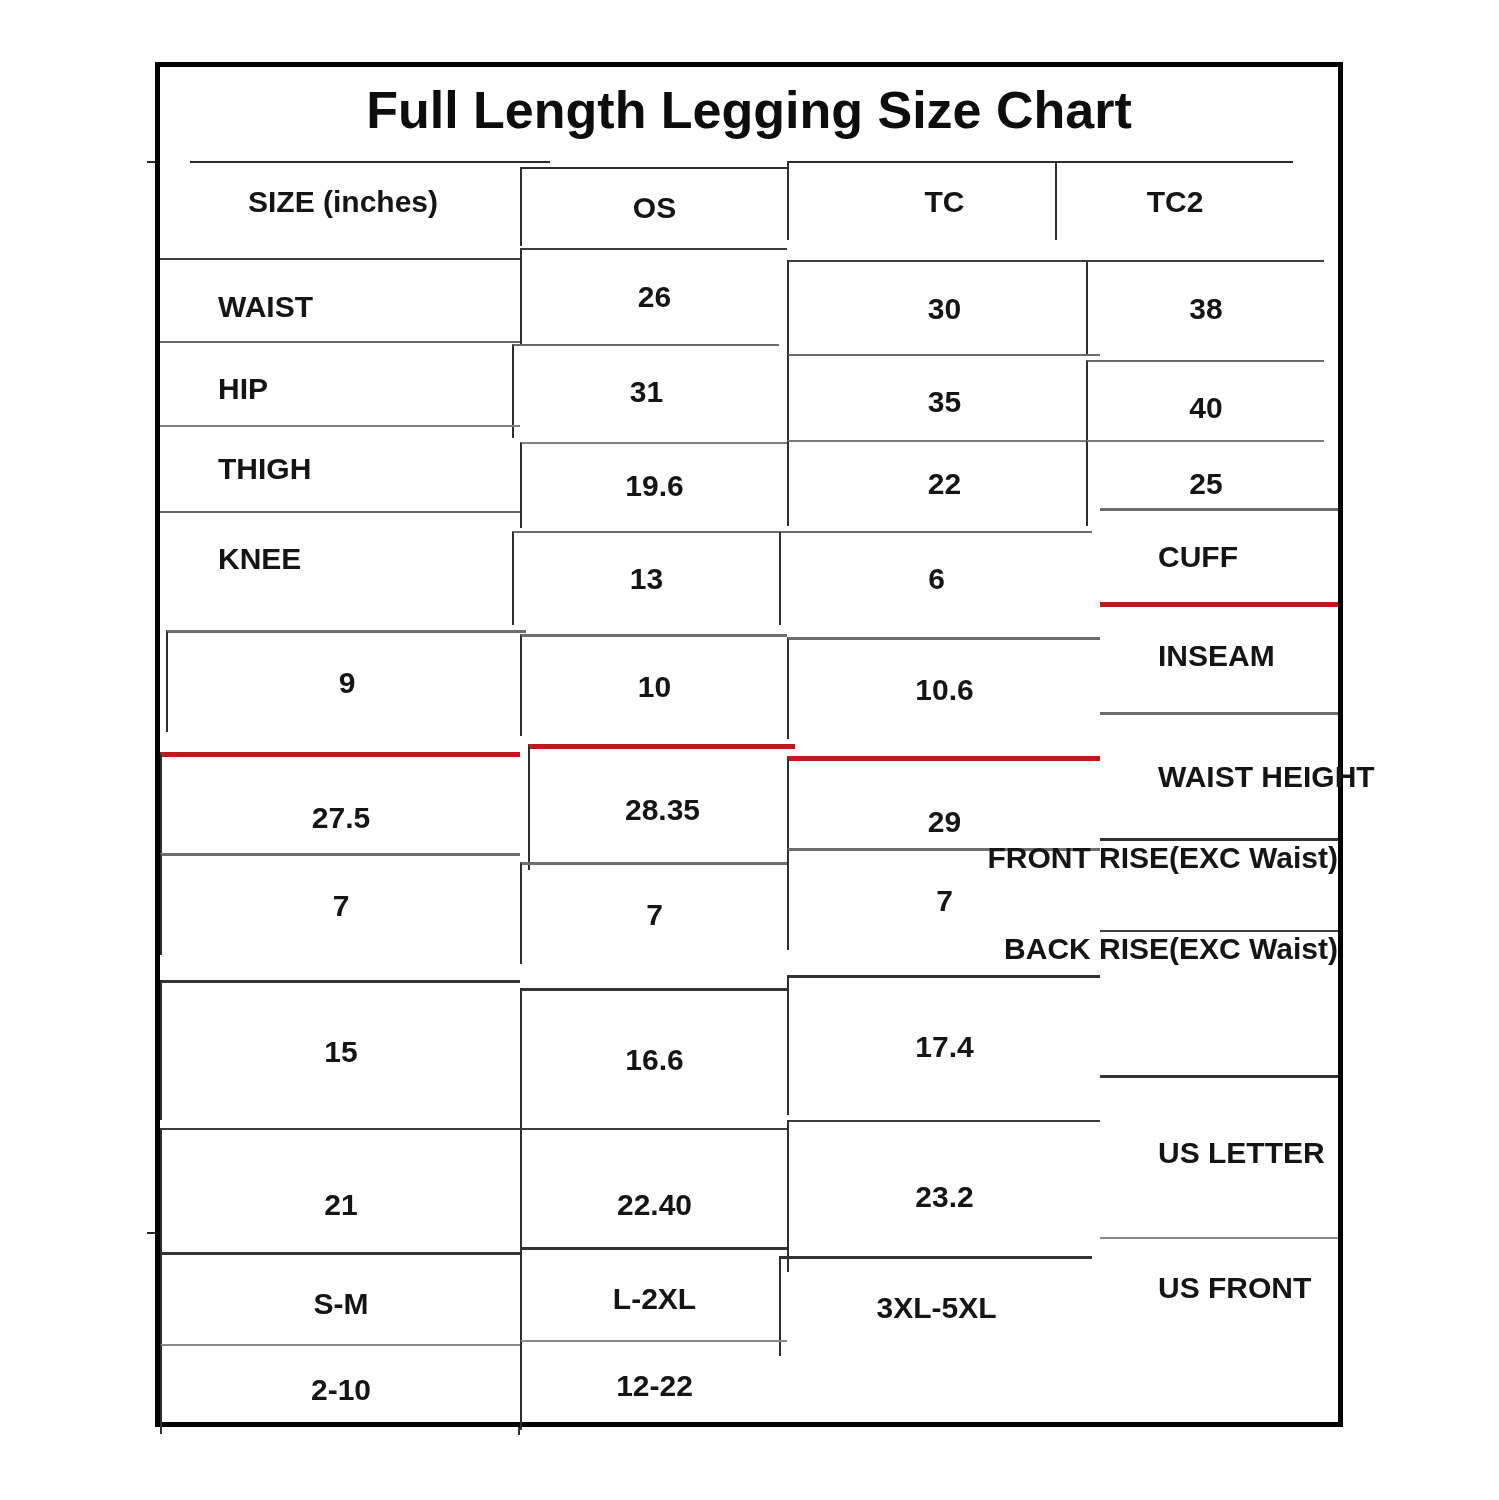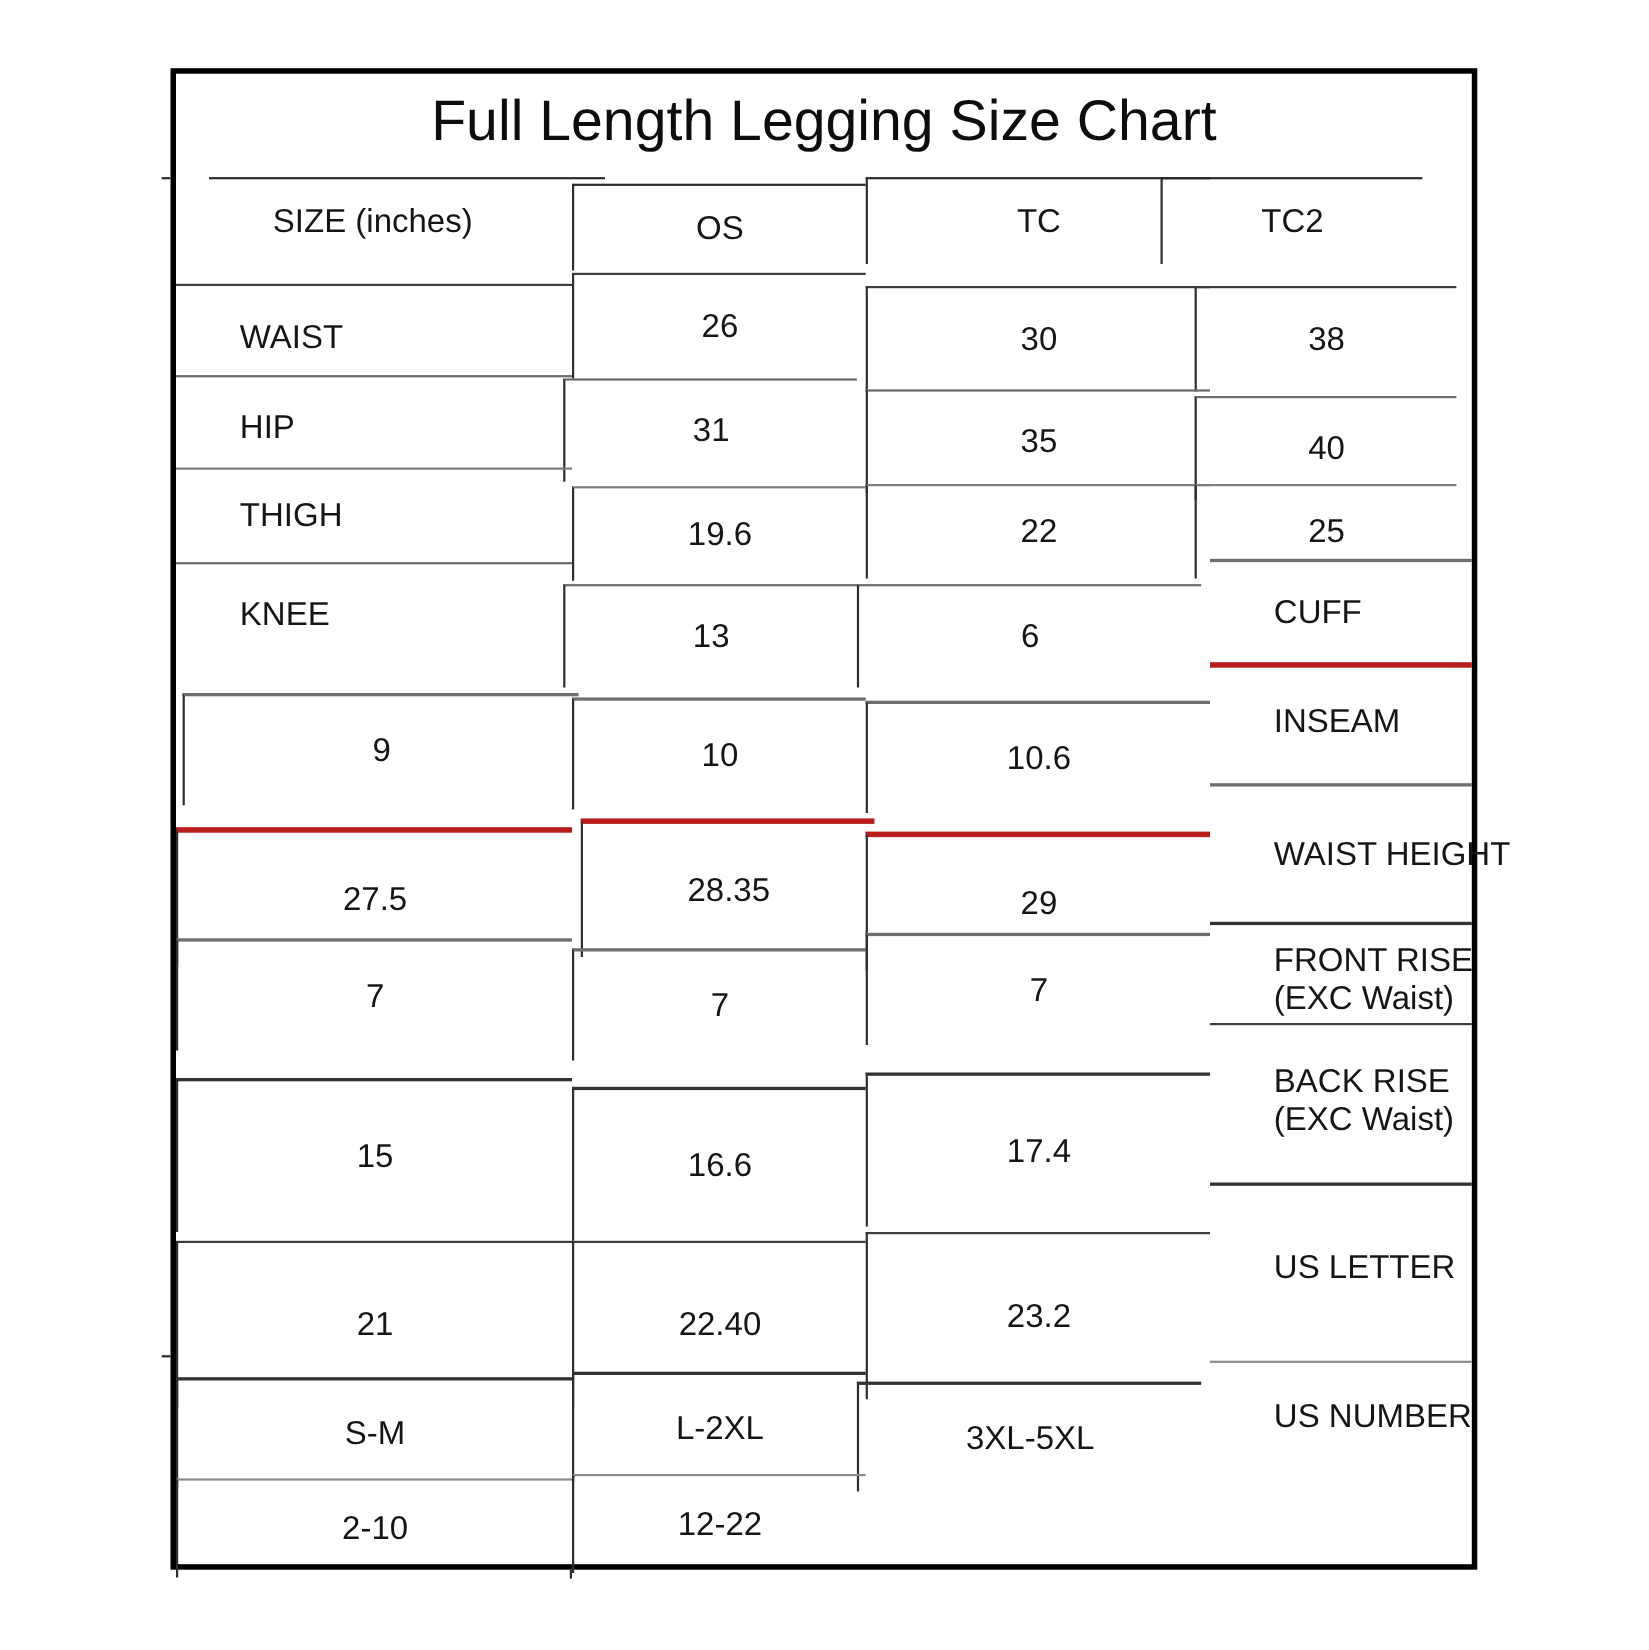--- a/index.html
+++ b/index.html
@@ -14,27 +14,28 @@
   .grid{
     display:grid;width:100%;height:100%;
     grid-template-columns:360px 267px 313px 238px;
     grid-template-rows:94px 79px 96px 94px 86px 94px 102px 126px 102px 140px 152px 100px 90px;
   }
   .cell{
     display:flex;align-items:center;justify-content:center;
     font-size:30px;line-height:34px;white-space:nowrap;
     transform:translate(var(--dx,0px),var(--dy,0px));
     box-sizing:border-box;
+    font-weight:bold;
   }
   .title-cell{
     grid-column:1 / -1;justify-content:center;
     font-size:52px;line-height:52px;--dy:-4px;color:#0d0d0d;
   }
   .lbl{justify-content:flex-start;padding-left:58px;}
-  .lbl.two-line{flex-direction:column;align-items:flex-start;justify-content:center;}
+  .lbl.two-line{flex-direction:row;align-items:flex-start;justify-content:flex-end;}
   
   .vl{border-left:2px solid #2e2e2e;}
   
   .bt-a{border-top:2px solid #2b2b2b;}
   .bt-b{border-top:2px solid #3d3d3d;}
   .bt-c{border-top:2px solid #6b6b6b;}
   .bt-d{border-top:2px solid #7e7e7e;}
   .bt-e{border-top:5px solid #b91c1c;}
   .bt-f{border-top:3px solid #6e6e6e;}
   .bt-g{border-top:3px solid #333333;}
@@ -113,21 +114,21 @@
     </div>
     <div class="cell vl bt-b dy48">21</div>
     <div class="cell vl bt-b dy48">22.40</div>
     <div class="cell vl bt-b dy40">23.2</div>
 
     <div class="cell lbl bt-g dym5">US LETTER</div>
     <div class="cell vl bt-g dy20">S-M</div>
     <div class="cell vl bt-g dy15">L-2XL</div>
     <div class="cell vl bt-g dy24 dxm8">3XL-5XL</div>
 
-    <div class="cell lbl bt-h dy5">US NUMBER</div>
+    <div class="cell lbl bt-h dy5">US FRONT</div>
     <div class="cell vl bt-h dy12">2-10</div>
     <div class="cell vl bt-h dy8">12-22</div>
 
   </div>
 
   <div class="overhang oh-title"></div>
   <div class="overhang oh-back"></div>
   <div class="tail-bottom"></div>
 </div>
 

